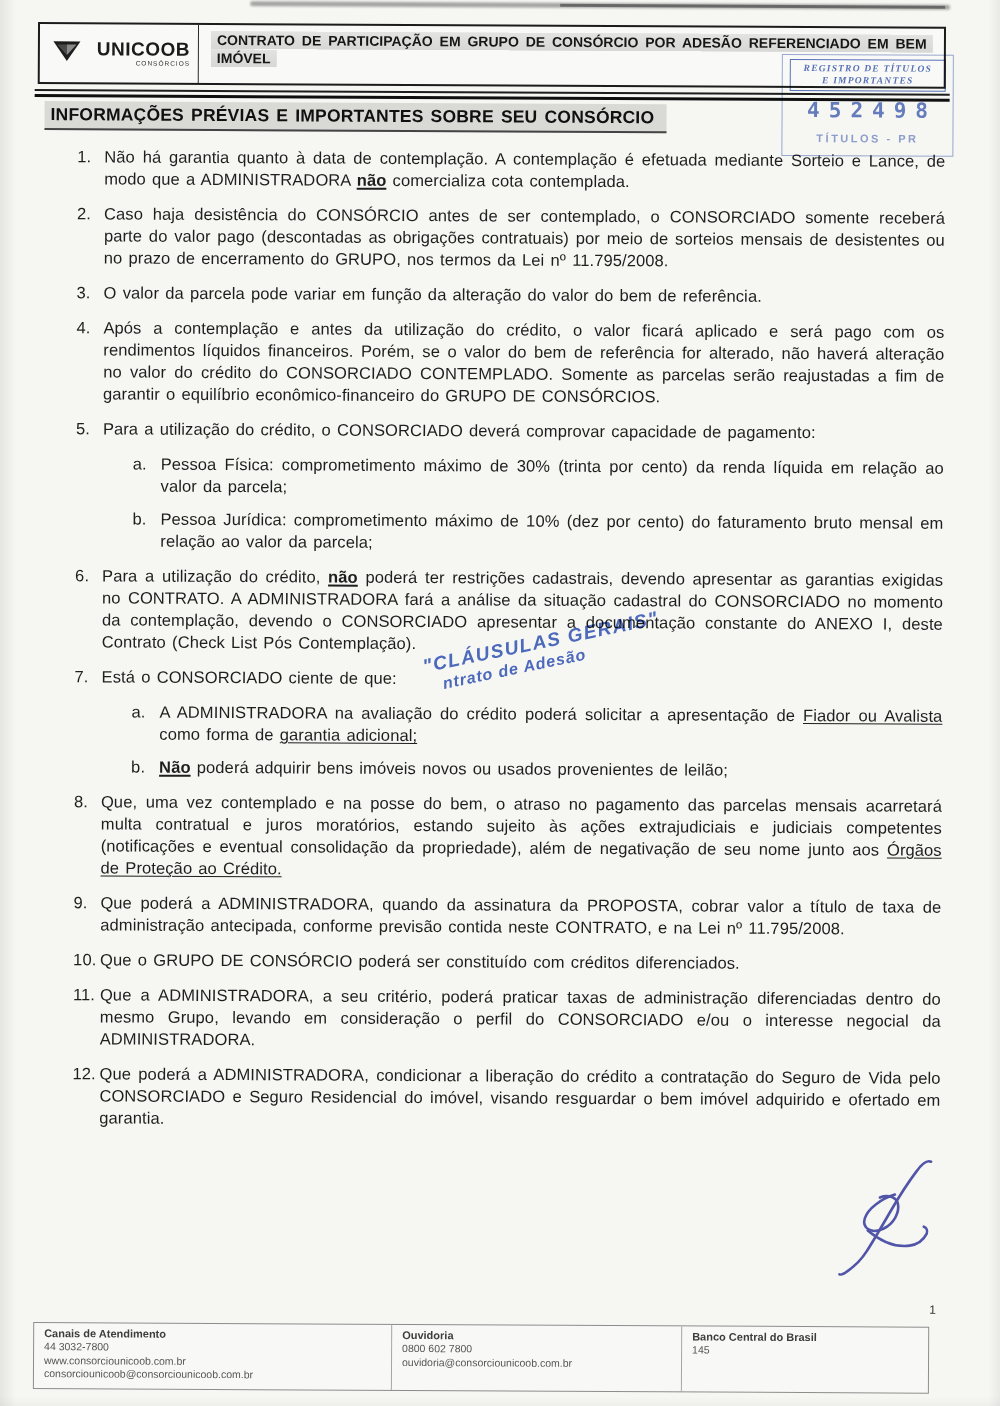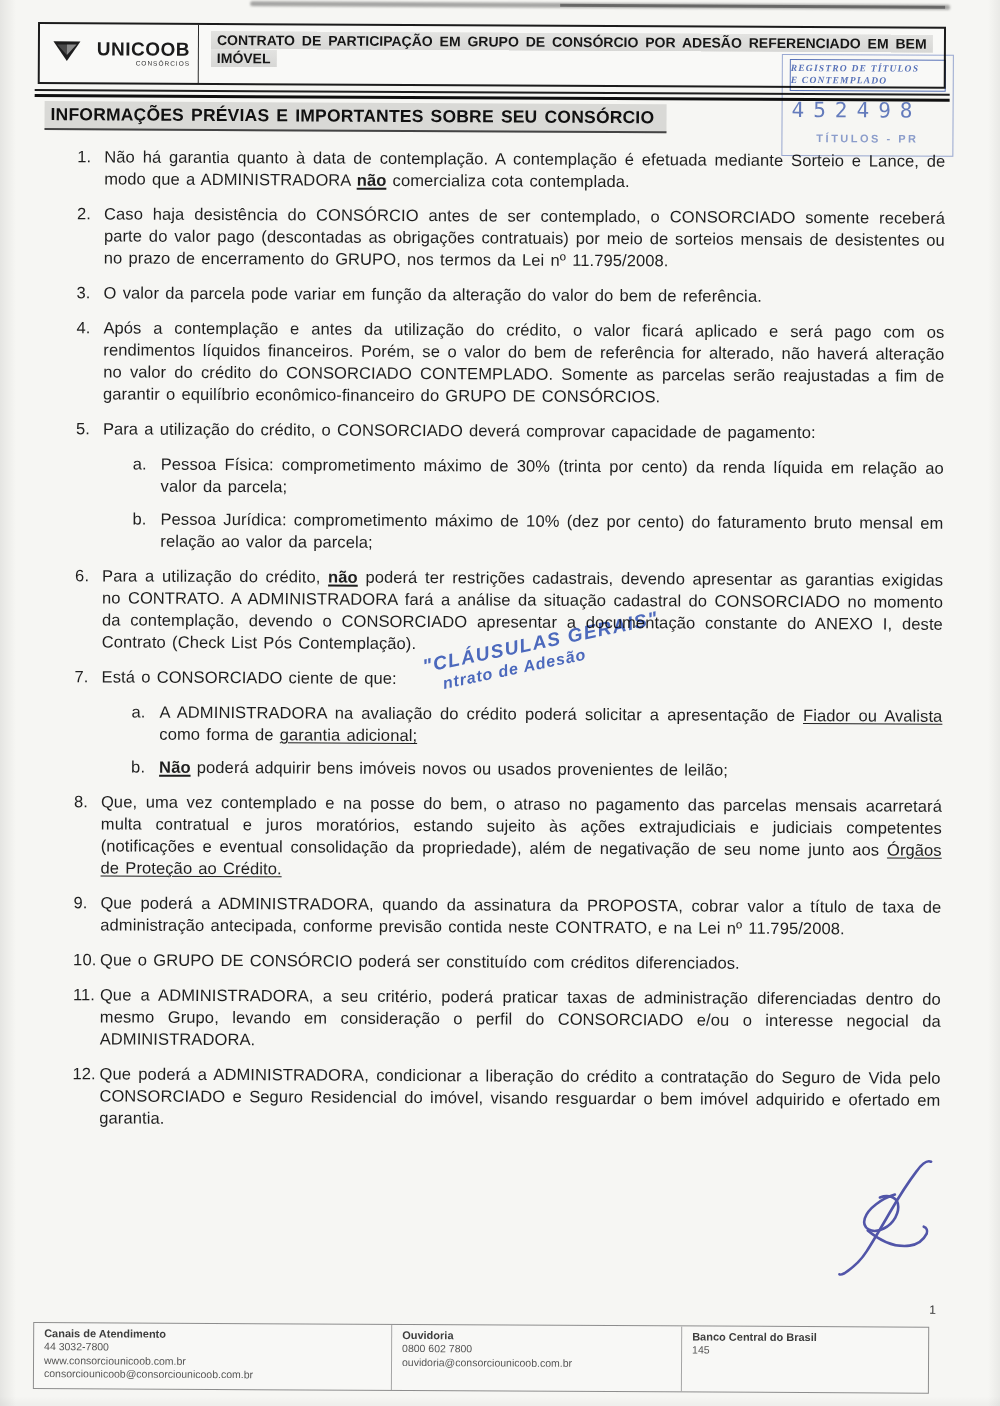--- a/index.html
+++ b/index.html
@@ -47,24 +47,24 @@
   .txt{flex:1;text-align:justify;}
   .sublist{margin:11px 0 13px 57px;}
   .sublist .item{margin-bottom:11px;}
   .sublist .num{flex:0 0 28px;}
   .m-bu{font-weight:bold;text-decoration:underline;text-decoration-thickness:1.5px;text-underline-offset:2px;margin-top:8px;}
   .m-u{text-decoration:underline;text-decoration-thickness:1.2px;text-underline-offset:2px;}
 
   
   .registry{position:absolute;left:782px;top:50px;width:170px;height:100px;color:#4a66b2;
     border:1px solid rgba(74,102,178,0.55);mix-blend-mode:multiply;}
-  .registry-box{margin:4px 7px 0 7px;border:1.5px solid #4a66b2;
+  .registry-box{margin:4px 7px 0 7px;border:1.5px solid #4a66b2;text-align:center;
     font-family:"Liberation Serif", serif;font-style:italic;font-weight:bold;font-size:9.5px;
     letter-spacing:1.2px;line-height:11.5px;padding:3px 0 4px 0;opacity:0.92;}
-  .registry-number{font-family:"DejaVu Sans Mono", monospace;font-weight:normal;
+  .registry-number{text-align:center;font-family:"DejaVu Sans Mono", monospace;font-weight:bold;
     font-size:21px;letter-spacing:9px;text-indent:9px;margin-top:7px;opacity:0.85;}
   .registry-city{text-align:center;font-weight:bold;font-size:11px;letter-spacing:2.5px;margin-top:10px;opacity:0.62;}
 
   
   .clausulas{position:absolute;left:424px;top:654px;transform:rotate(-12deg);transform-origin:left top;
     color:#3c5cb8;mix-blend-mode:multiply;opacity:0.92;white-space:nowrap;}
   .clausulas .l1{font-size:19px;font-weight:bold;font-style:italic;letter-spacing:1.5px;}
   .clausulas .l2{font-size:16px;font-weight:bold;font-style:italic;letter-spacing:1px;margin:1px 0 0 16px;}
 
   
@@ -185,21 +185,21 @@
       <div class="item">
         <span class="num">12.</span>
         <div class="txt"><span>Que poderá a ADMINISTRADORA, condicionar a liberação do crédito a contratação do Seguro de Vida pelo CONSORCIADO e Seguro Residencial do imóvel, visando resguardar o bem imóvel adquirido e ofertado em garantia.</span></div>
       </div>
     </div>
 
   
   <div class="registry">
     <div class="registry-box">
       <span>REGISTRO DE TÍTULOS</span><br>
-      <span>E CONTEMPLADO</span>
+      <span>E IMPORTANTES</span>
     </div>
     <div class="registry-number">452498</div>
     <div class="registry-city">TÍTULOS - PR</div>
   </div>
 
   
   <div class="clausulas">
     <div class="l1">"CLÁUSULAS GERAIS"</div>
     <div class="l2">ntrato de Adesão</div>
   </div>

